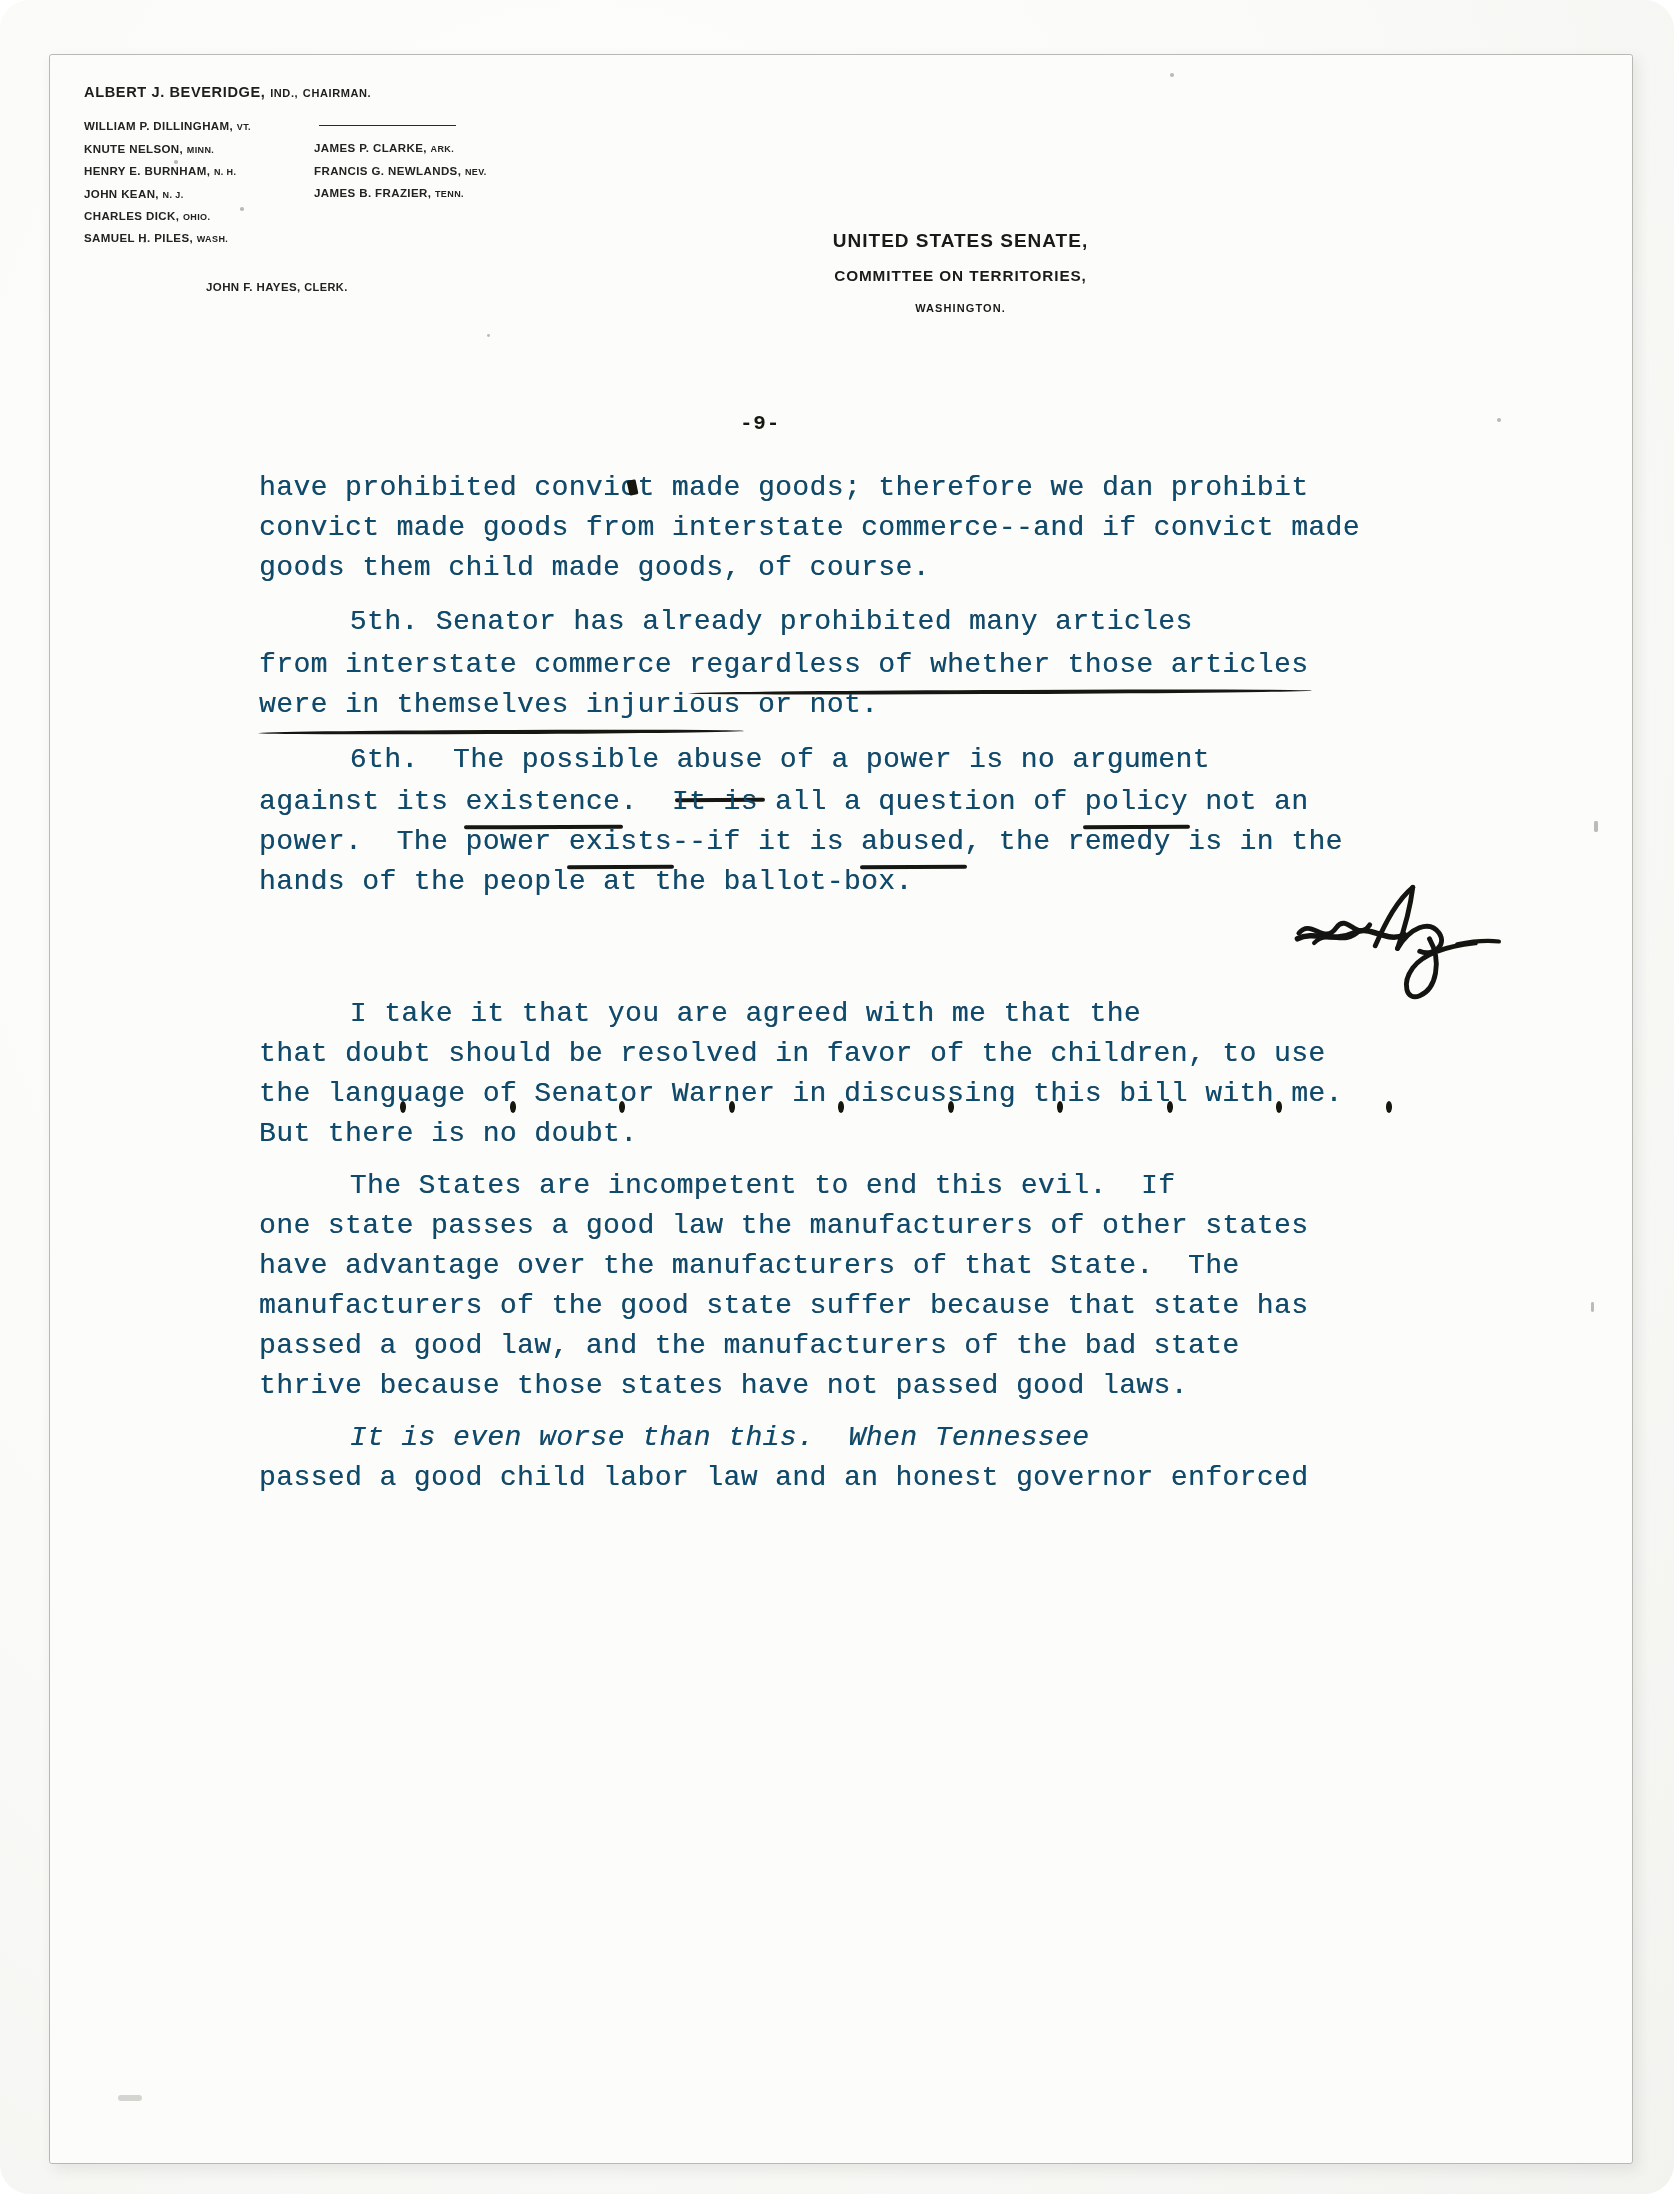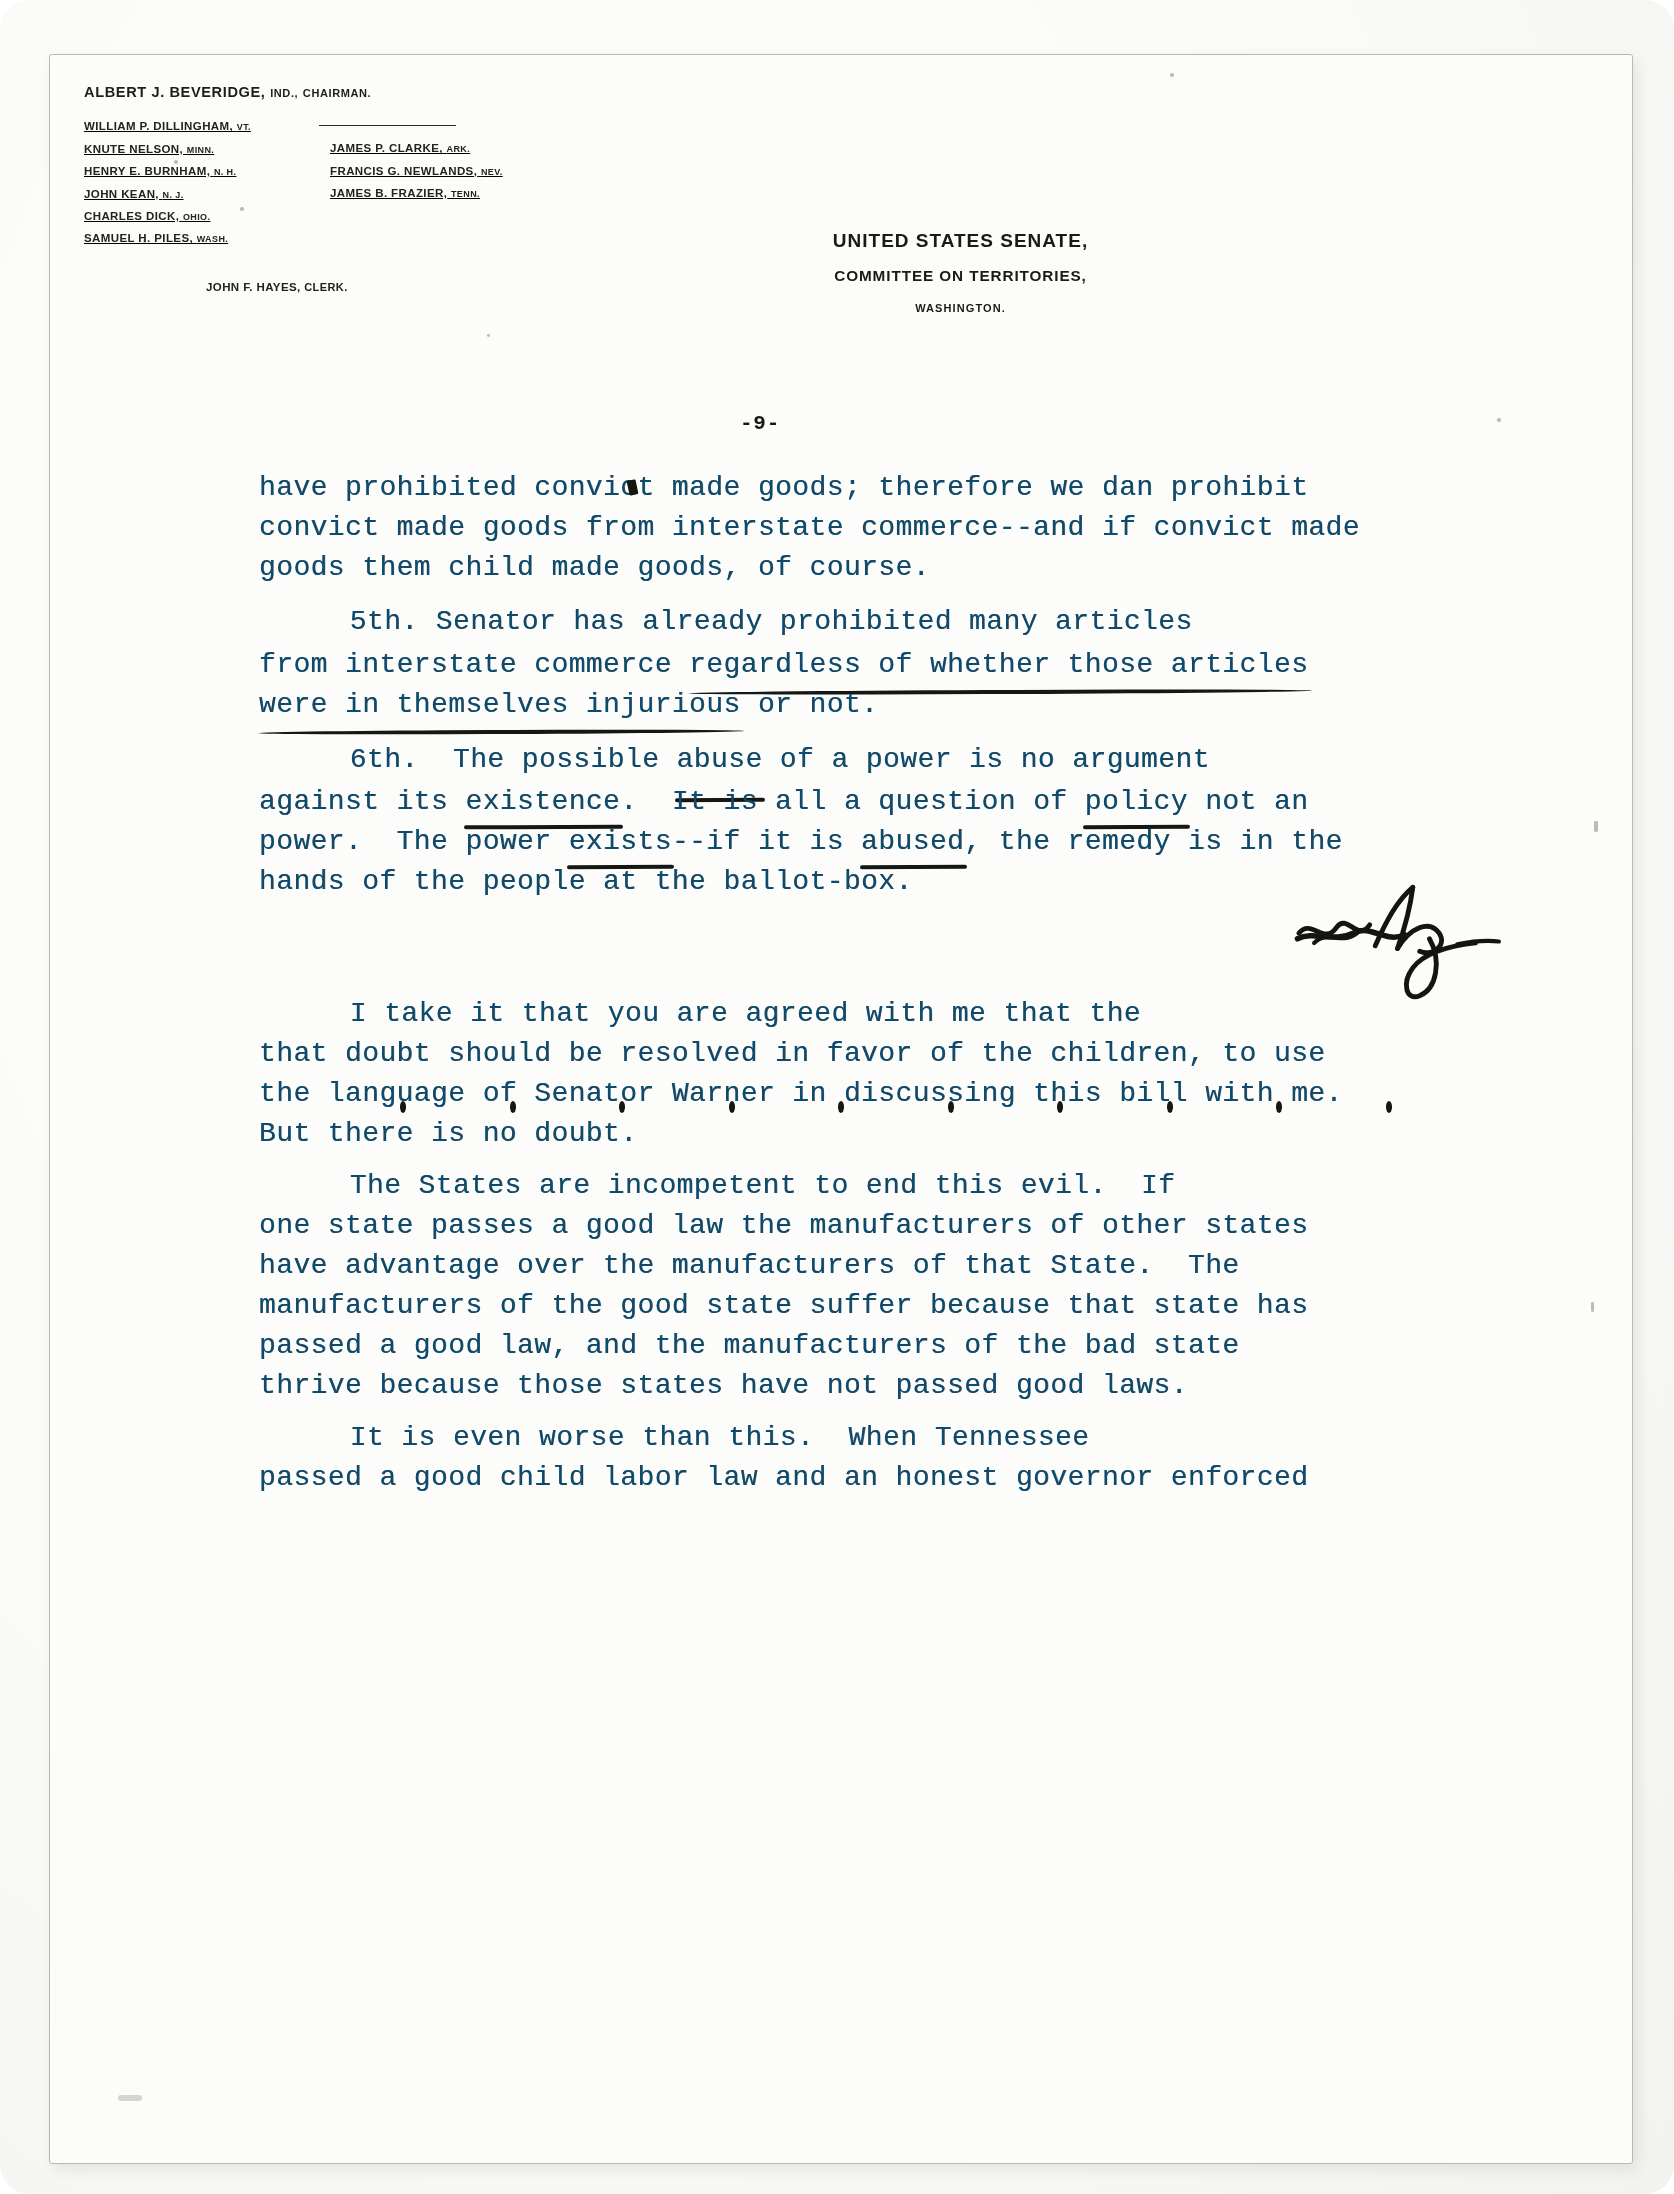--- a/index.html
+++ b/index.html
@@ -67,22 +67,21 @@
     letter-spacing: 0.6px;
     color: #1d1d1b;
     white-space: nowrap;
     margin-bottom: 15.3px;
   }
   .lh-chairman .sm { font-size: 11px; }
 
   .lh-cols {
     position: relative;
     display: flex;
-    gap: 16px;
-    text-decoration: underline;
+    gap: 0;
   }
   .lh-col-left  { width: 230px; }
   .lh-col-right { width: 230px; padding-top: 22px; }
 
   .lh-member {
     font-size: 11.5px;
     font-weight: bold;
     letter-spacing: 0.4px;
     color: #22221f;
     line-height: 1.95;
@@ -332,21 +331,21 @@
     <div class="tline">the language of Senator Warner in discussing this bill with me.</div>
     <div class="tline">But there is no doubt.</div>
 
     <div class="tline" style="height:46px;line-height:64px;"><span class="indent"></span><span>The States are incompetent to end this evil.  If</span></div>
     <div class="tline" style="margin-top:5.6px;">one state passes a good law the manufacturers of other states</div>
     <div class="tline">have advantage over the manufacturers of that State.  The</div>
     <div class="tline">manufacturers of the good state suffer because that state has</div>
     <div class="tline">passed a good law, and the manufacturers of the bad state</div>
     <div class="tline">thrive because those states have not passed good laws.</div>
 
-    <div class="tline" style="height:46px;line-height:64px;"><span class="indent"></span><span>It is even worse than this.  When Tennessee</span></div>
+    <div class="tline" style="height:46px;line-height:64px;font-style:italic;"><span class="indent"></span><span>It is even worse than this.  When Tennessee</span></div>
     <div class="tline" style="margin-top:5.6px;">passed a good child labor law and an honest governor enforced</div>
   </div>
 
   <div class="dot-break">
     <span class="dot"></span>
     <span class="dot"></span>
     <span class="dot"></span>
     <span class="dot"></span>
     <span class="dot"></span>
     <span class="dot"></span>

